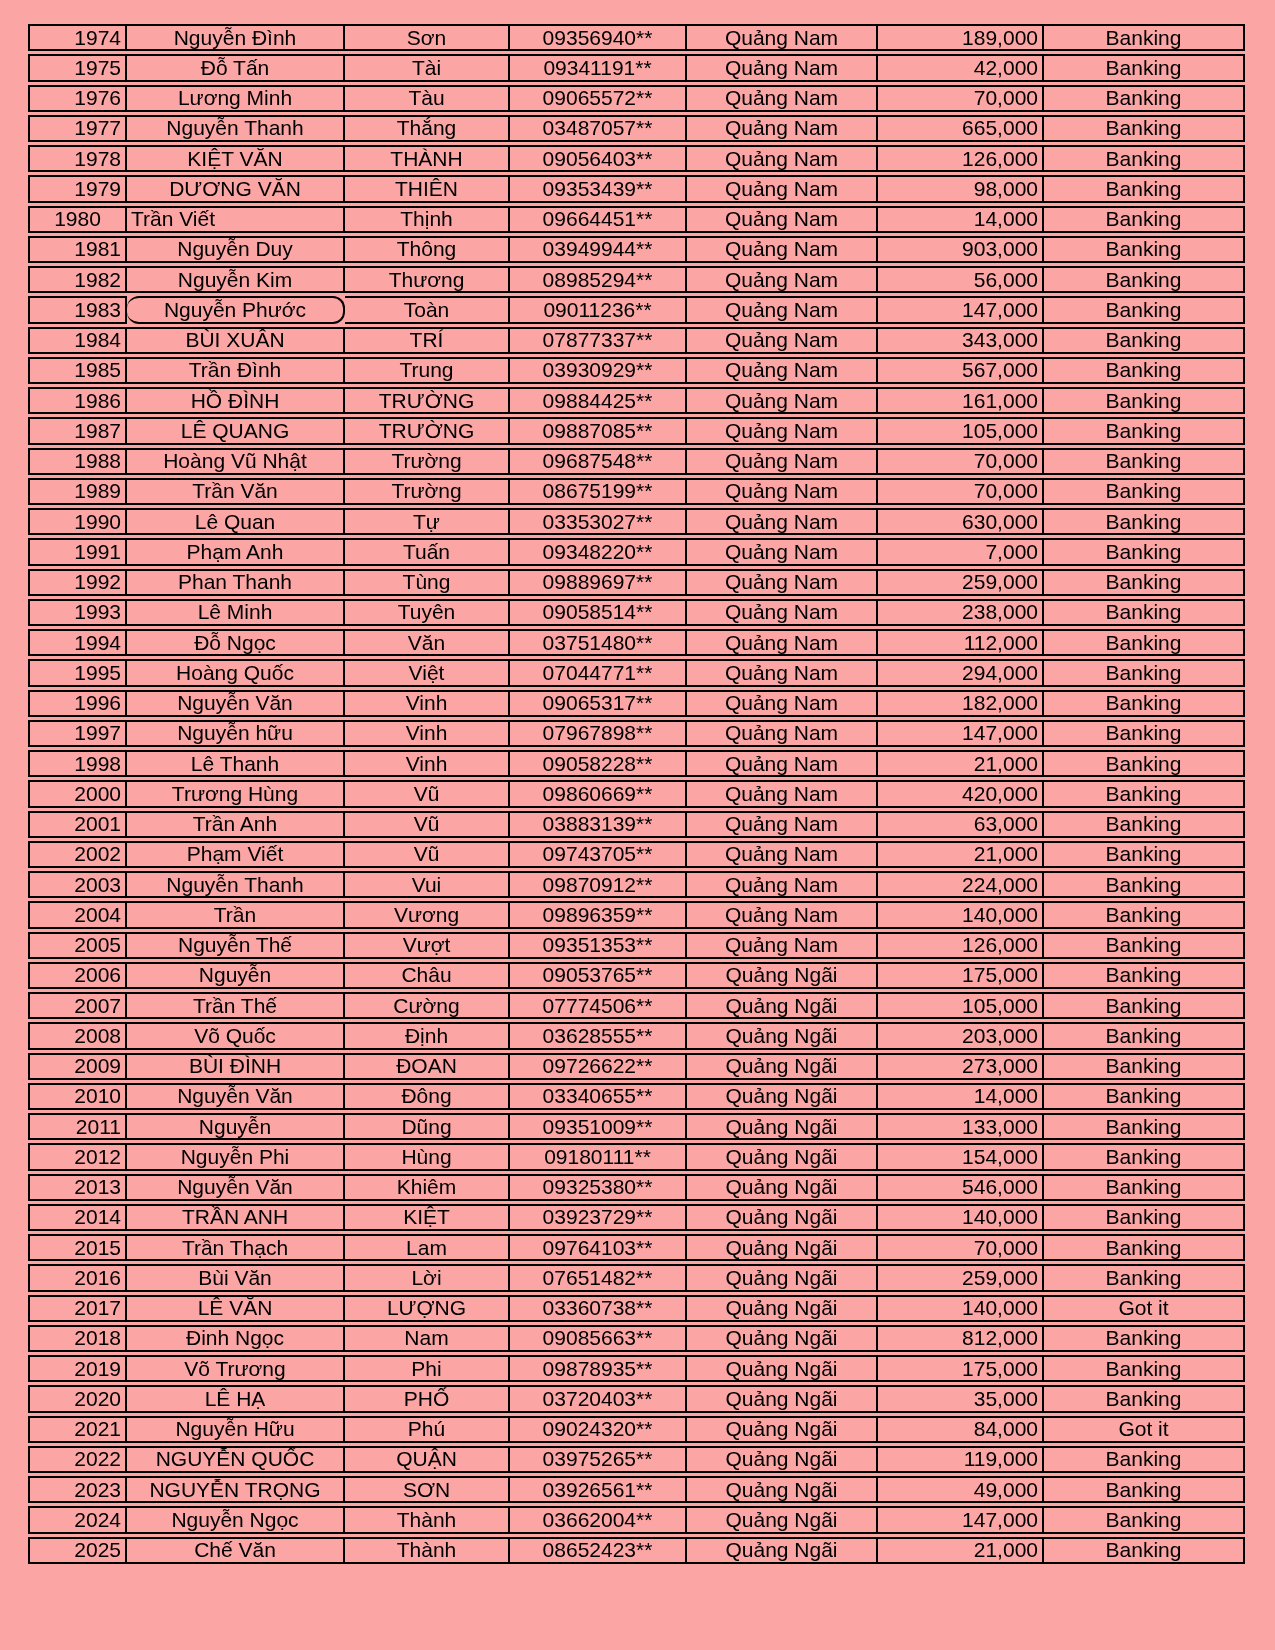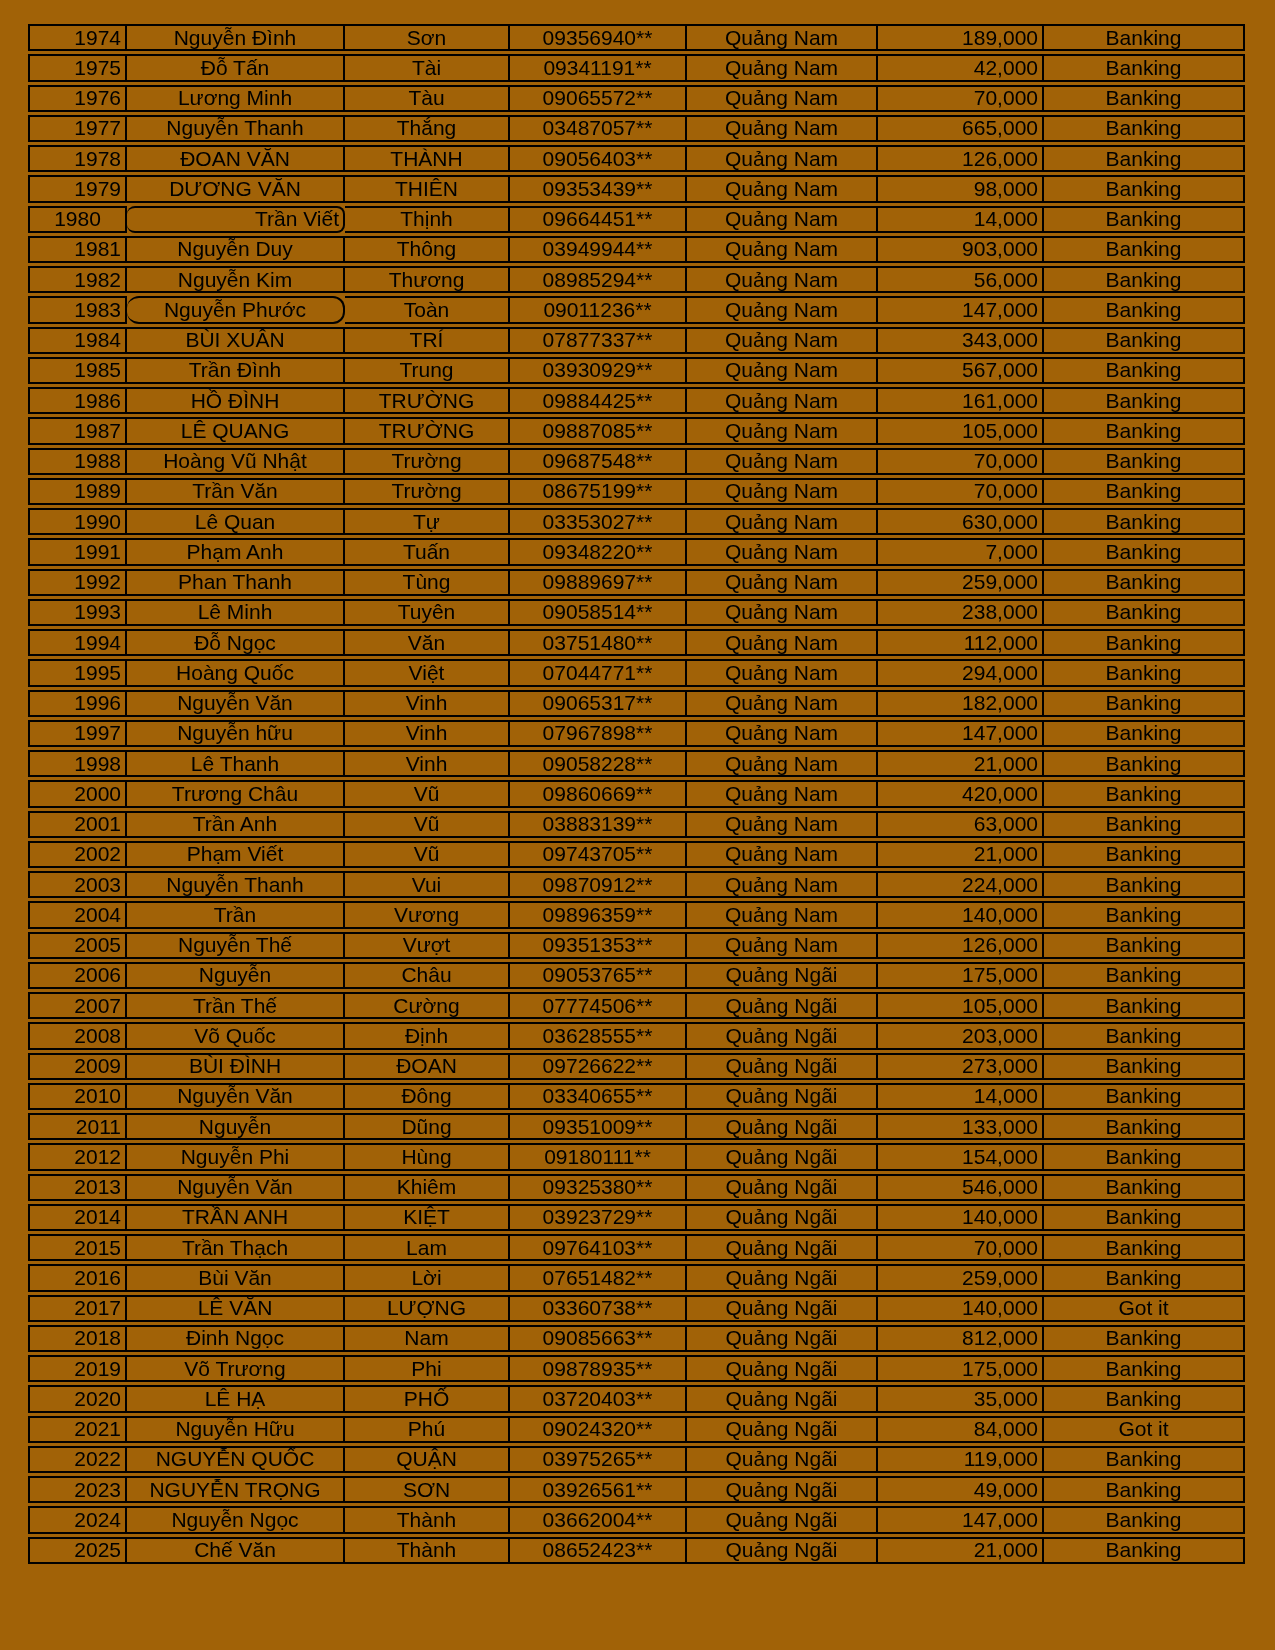--- a/index.html
+++ b/index.html
@@ -4,21 +4,21 @@
 <style>
   html, body {
     margin: 0;
     padding: 0;
     background: #ffffff;
   }
   .page {
     position: relative;
     width: 1275px;
     height: 1650px;
-    background: #a16207;
+    background: #fca5a5;
     overflow: hidden;
   }
   table.data-table {
     position: absolute;
     left: 28px;
     top: 21px;
     border-collapse: separate;
     border-spacing: 0 3px;
     table-layout: fixed;
     width: 1217px;
@@ -97,39 +97,39 @@
           <td class="cell-id" style="text-align: right;">1977</td>
           <td class="cell-first" style="text-align: center;">Nguyễn Thanh</td>
           <td class="cell-last" style="text-align: center;">Thắng</td>
           <td class="cell-phone" style="text-align: center;">03487057**</td>
           <td class="cell-province" style="text-align: center;">Quảng Nam</td>
           <td class="cell-amount" style="text-align: right;">665,000</td>
           <td class="cell-method" style="text-align: center;">Banking</td>
         </tr>
         <tr>
           <td class="cell-id" style="text-align: right;">1978</td>
-          <td class="cell-first" style="text-align: center;">ĐOAN VĂN</td>
+          <td class="cell-first" style="text-align: center;">KIỆT VĂN</td>
           <td class="cell-last" style="text-align: center;">THÀNH</td>
           <td class="cell-phone" style="text-align: center;">09056403**</td>
           <td class="cell-province" style="text-align: center;">Quảng Nam</td>
           <td class="cell-amount" style="text-align: right;">126,000</td>
           <td class="cell-method" style="text-align: center;">Banking</td>
         </tr>
         <tr>
           <td class="cell-id" style="text-align: right;">1979</td>
           <td class="cell-first" style="text-align: center;">DƯƠNG VĂN</td>
           <td class="cell-last" style="text-align: center;">THIÊN</td>
           <td class="cell-phone" style="text-align: center;">09353439**</td>
           <td class="cell-province" style="text-align: center;">Quảng Nam</td>
           <td class="cell-amount" style="text-align: right;">98,000</td>
           <td class="cell-method" style="text-align: center;">Banking</td>
         </tr>
         <tr>
           <td class="cell-id" style="text-align: center; margin-top: 16px;">1980</td>
-          <td class="cell-first" style="text-align: right; border-radius: 8px;">Trần Viết</td>
+          <td class="cell-first" style="text-align: left;">Trần Viết</td>
           <td class="cell-last" style="text-align: center;">Thịnh</td>
           <td class="cell-phone" style="text-align: center;">09664451**</td>
           <td class="cell-province" style="text-align: center;">Quảng Nam</td>
           <td class="cell-amount" style="text-align: right;">14,000</td>
           <td class="cell-method" style="text-align: center;">Banking</td>
         </tr>
         <tr>
           <td class="cell-id" style="text-align: right;">1981</td>
           <td class="cell-first" style="text-align: center;">Nguyễn Duy</td>
           <td class="cell-last" style="text-align: center;">Thông</td>
@@ -286,21 +286,21 @@
           <td class="cell-id" style="text-align: right;">1998</td>
           <td class="cell-first" style="text-align: center;">Lê Thanh</td>
           <td class="cell-last" style="text-align: center;">Vinh</td>
           <td class="cell-phone" style="text-align: center;">09058228**</td>
           <td class="cell-province" style="text-align: center;">Quảng Nam</td>
           <td class="cell-amount" style="text-align: right;">21,000</td>
           <td class="cell-method" style="text-align: center;">Banking</td>
         </tr>
         <tr>
           <td class="cell-id" style="text-align: right;">2000</td>
-          <td class="cell-first" style="text-align: center;">Trương Châu</td>
+          <td class="cell-first" style="text-align: center;">Trương Hùng</td>
           <td class="cell-last" style="text-align: center;">Vũ</td>
           <td class="cell-phone" style="text-align: center;">09860669**</td>
           <td class="cell-province" style="text-align: center;">Quảng Nam</td>
           <td class="cell-amount" style="text-align: right;">420,000</td>
           <td class="cell-method" style="text-align: center;">Banking</td>
         </tr>
         <tr>
           <td class="cell-id" style="text-align: right;">2001</td>
           <td class="cell-first" style="text-align: center;">Trần Anh</td>
           <td class="cell-last" style="text-align: center;">Vũ</td>

